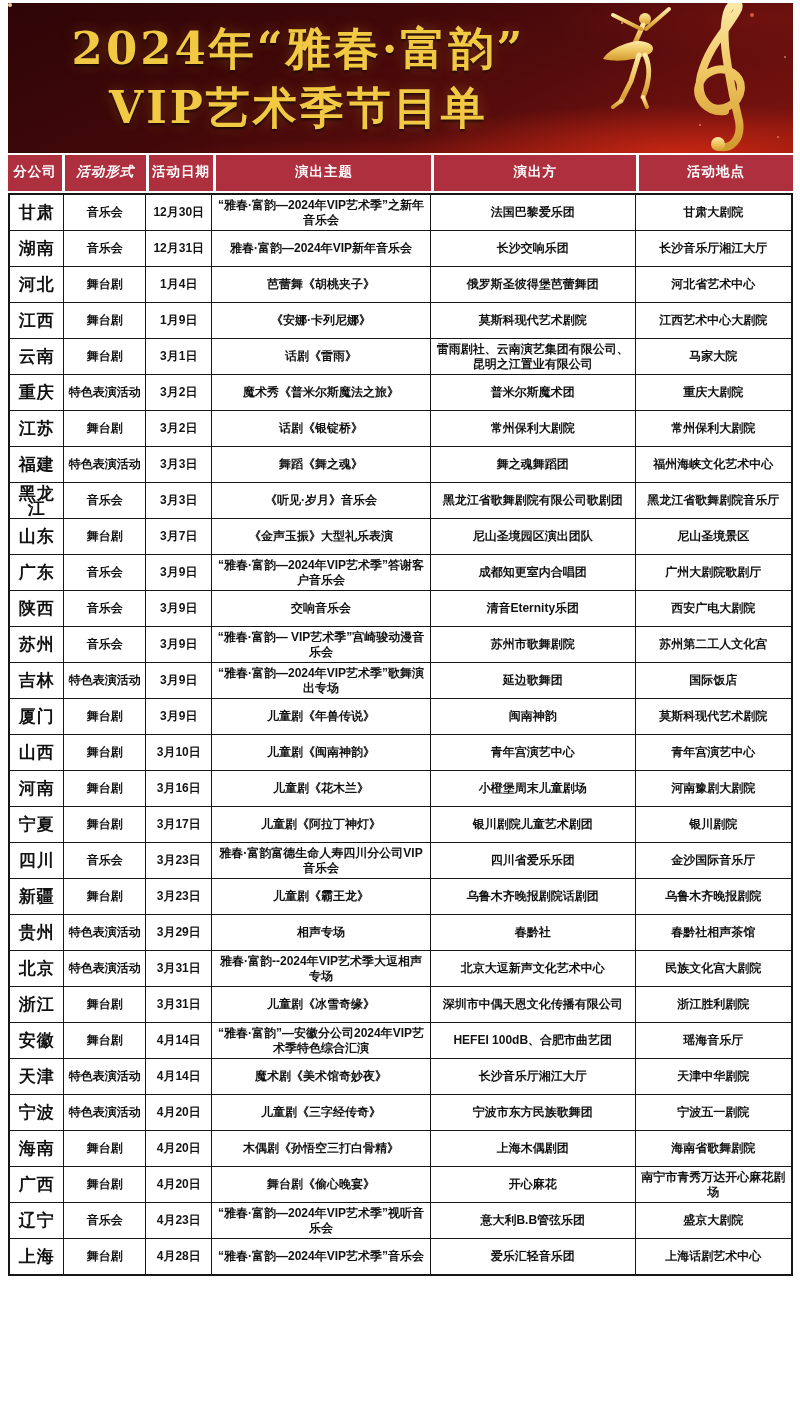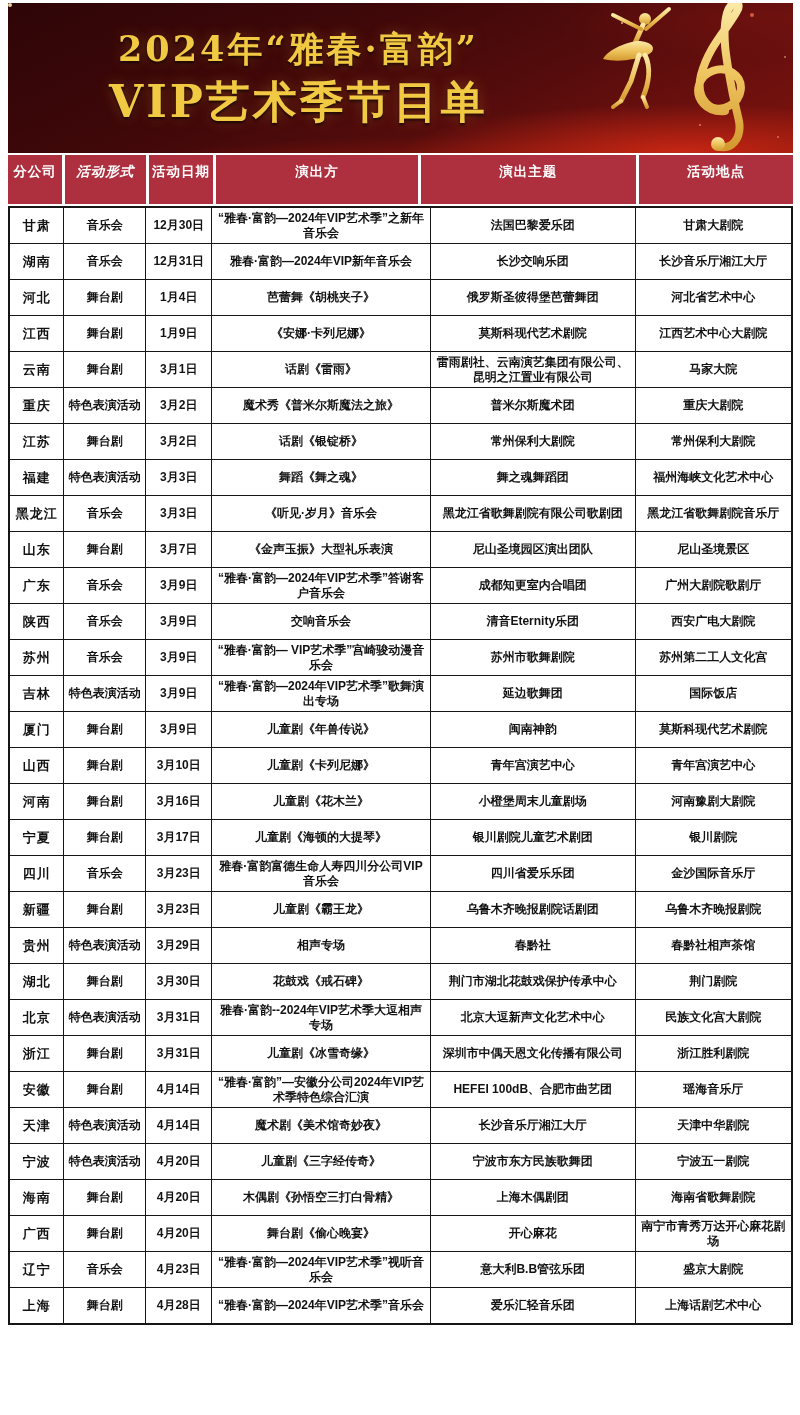--- a/index.html
+++ b/index.html
@@ -47,37 +47,37 @@
   }
   .banner-title {
     font-family: "DejaVu Serif", serif;
     font-weight: bold;
     color: #f2c943;
     letter-spacing: 3px;
     text-shadow: 0 2px 3px rgba(0,0,0,0.65), 0 0 14px rgba(255,190,60,0.25);
     white-space: nowrap;
     line-height: 1.1;
   }
-  .banner-title.line1 { font-size: 35px; }
+  .banner-title.line1 { font-size: 45px; }
   .banner-title.line2 { font-size: 44px; }
   .banner-art { position: absolute; right: 2px; top: 0; z-index: 1; }
   
   .head-row {
     display: flex;
     gap: 3px;
     margin-top: 2px;
     margin-bottom: 2px;
   }
   .head-cell {
     background: #ae2f3e;
     color: #ffffff;
     font-size: 13.5px;
     font-weight: bold;
     text-align: center;
-    padding: 8px 0 23px 0;
+    padding: 8px 0 10px 0;
     letter-spacing: 1px;
   }
   .cw1 { flex: 55 0 0; }
   .cw2 { flex: 82 0 0; font-style: italic; }
   .cw3 { flex: 66 0 0; }
   .cw4 { flex: 219 0 0; }
   .cw5 { flex: 205 0 0; }
   .cw6 { flex: 157 0 0; }
   
   table.program {
@@ -97,21 +97,21 @@
     text-align: center;
     vertical-align: middle;
     font-size: 12px;
     font-weight: bold;
     color: #121212;
     line-height: 15px;
     padding: 2px 3px;
     height: 31px;
     overflow: hidden;
   }
-  table.program td.branch { font-size: 13px; letter-spacing: 1px; padding: 2px 0; }
+  table.program td.branch { font-size: 17px; letter-spacing: 1px; padding: 2px 0; }
 </style>
 </head>
 <body>
 
 <div class="poster">
 
   <div class="banner">
     <div class="banner-titles">
       <div class="banner-title line1">2024年“雅春·富韵”</div>
       <div class="banner-title line2">VIP艺术季节目单</div>
@@ -142,22 +142,22 @@
           <circle cx="135" cy="141" r="7" fill="url(#gold)"></circle>
         </g>
       </svg>
     </div>
   </div>
 
   <div class="head-row">
     <div class="head-cell cw1">分公司</div>
     <div class="head-cell cw2">活动形式</div>
     <div class="head-cell cw3">活动日期</div>
+    <div class="head-cell cw4">演出主题</div>
     <div class="head-cell cw5">演出方</div>
-    <div class="head-cell cw4">演出主题</div>
     <div class="head-cell cw6">活动地点</div>
   </div>
 
   <table class="program">
     <colgroup>
       <col class="c1">
         <col class="c2">
         <col class="c3">
         <col class="c4">
         <col class="c5">
@@ -281,37 +281,37 @@
           <td>舞台剧</td>
           <td>3月9日</td>
           <td>儿童剧《年兽传说》</td>
           <td>闽南神韵</td>
           <td>莫斯科现代艺术剧院</td>
         </tr>
         <tr>
           <td class="branch">山西</td>
           <td>舞台剧</td>
           <td>3月10日</td>
-          <td>儿童剧《卡列尼娜》</td>
+          <td>儿童剧《闽南神韵》</td>
           <td>青年宫演艺中心</td>
           <td>青年宫演艺中心</td>
         </tr>
         <tr>
           <td class="branch">河南</td>
           <td>舞台剧</td>
           <td>3月16日</td>
           <td>儿童剧《花木兰》</td>
           <td>小橙堡周末儿童剧场</td>
           <td>河南豫剧大剧院</td>
         </tr>
         <tr>
           <td class="branch">宁夏</td>
           <td>舞台剧</td>
           <td>3月17日</td>
-          <td>儿童剧《海顿的大提琴》</td>
+          <td>儿童剧《阿拉丁神灯》</td>
           <td>银川剧院儿童艺术剧团</td>
           <td>银川剧院</td>
         </tr>
         <tr>
           <td class="branch">四川</td>
           <td>音乐会</td>
           <td>3月23日</td>
           <td>雅春·富韵富德生命人寿四川分公司VIP音乐会</td>
           <td>四川省爱乐乐团</td>
           <td>金沙国际音乐厅</td>
@@ -326,28 +326,20 @@
         </tr>
         <tr>
           <td class="branch">贵州</td>
           <td>特色表演活动</td>
           <td>3月29日</td>
           <td>相声专场</td>
           <td>春黔社</td>
           <td>春黔社相声茶馆</td>
         </tr>
         <tr>
-          <td class="branch">湖北</td>
-          <td>舞台剧</td>
-          <td>3月30日</td>
-          <td>花鼓戏《戒石碑》</td>
-          <td>荆门市湖北花鼓戏保护传承中心</td>
-          <td>荆门剧院</td>
-        </tr>
-        <tr>
           <td class="branch">北京</td>
           <td>特色表演活动</td>
           <td>3月31日</td>
           <td>雅春·富韵--2024年VIP艺术季大逗相声专场</td>
           <td>北京大逗新声文化艺术中心</td>
           <td>民族文化宫大剧院</td>
         </tr>
         <tr>
           <td class="branch">浙江</td>
           <td>舞台剧</td>

